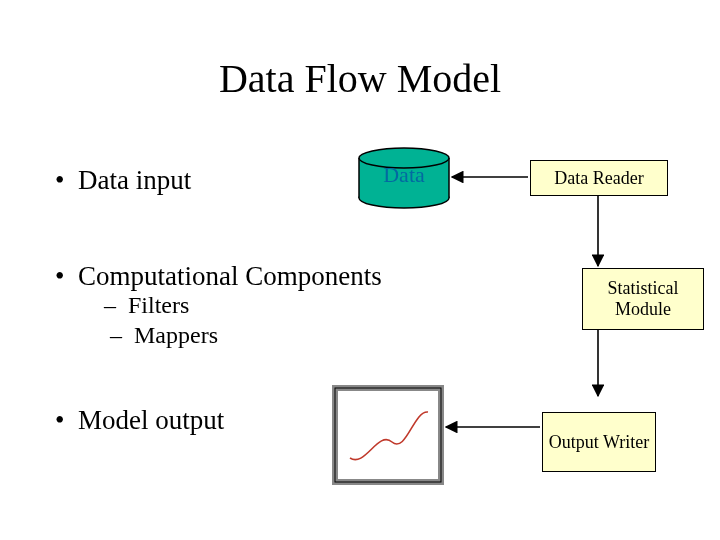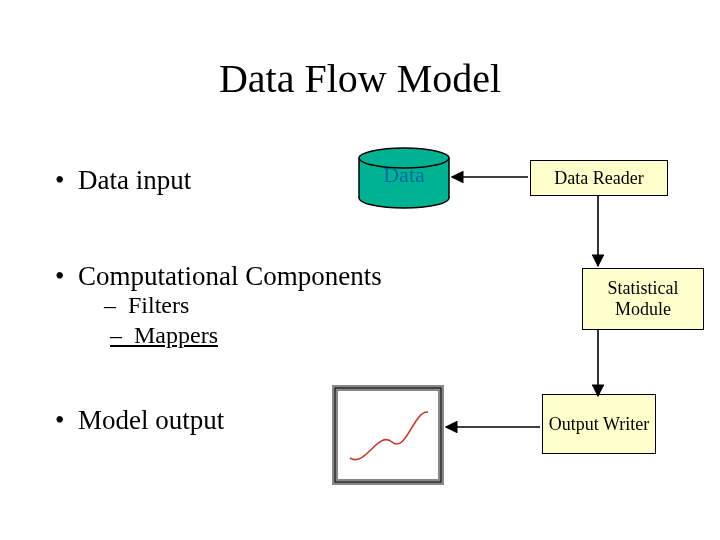--- a/index.html
+++ b/index.html
@@ -55,21 +55,21 @@
 <div class="bullet" style="left:55px; top:165px;">
   •&nbsp;&nbsp;<span>Data input</span>
 </div>
 
 <div class="bullet" style="left:55px; top:261px;">
   •&nbsp;&nbsp;<span>Computational Components</span>
 </div>
 <div class="subbullet" style="left:104px; top:292px;">
   –&nbsp;&nbsp;<span>Filters</span>
 </div>
-<div class="subbullet" style="left:110px; top:322px;text-decoration:underline;">
+<div class="subbullet" style="left:110px; top:322px;">
   –&nbsp;&nbsp;<span>Mappers</span>
 </div>
 
 <div class="bullet" style="left:55px; top:405px;">
   •&nbsp;&nbsp;<span>Model output</span>
 </div>
 
 <svg class="overlay">
   <g>
     <ellipse cx="404" cy="198" rx="45" ry="10" fill="#00b294" stroke="#000" stroke-width="1.5"></ellipse>
@@ -82,21 +82,21 @@
 <div style="position:absolute; left:359px; top:162px; width:90px; text-align:center; font-size:22px; color:#0369a1;">Data</div>
 
 <div class="box" style="left:530px; top:160px; width:136px; height:34px;">
   <span>Data Reader</span>
 </div>
 
 <div class="box" style="left:538px; top:268px; width:120px; height:60px;margin-left:44px;">
   <span>Statistical Module</span>
 </div>
 
-<div class="box" style="left:542px; top:394px; width:112px; height:58px;justify-content:center;">
+<div class="box" style="left:542px; top:412px; width:112px; height:58px;justify-content:center;">
   <span>Output Writer</span>
 </div>
 
 <svg class="overlay">
   <g>
     <rect x="335" y="388" width="106" height="94" fill="#fff" stroke="#888" stroke-width="6"></rect>
     <rect x="335" y="388" width="106" height="94" fill="none" stroke="#000" stroke-width="1"></rect>
     <path d="M 350 458 C 365 468, 378 430, 392 442 S 414 410, 428 412" fill="none" stroke="#c0392b" stroke-width="1.6"></path>
   </g>
 </svg>

